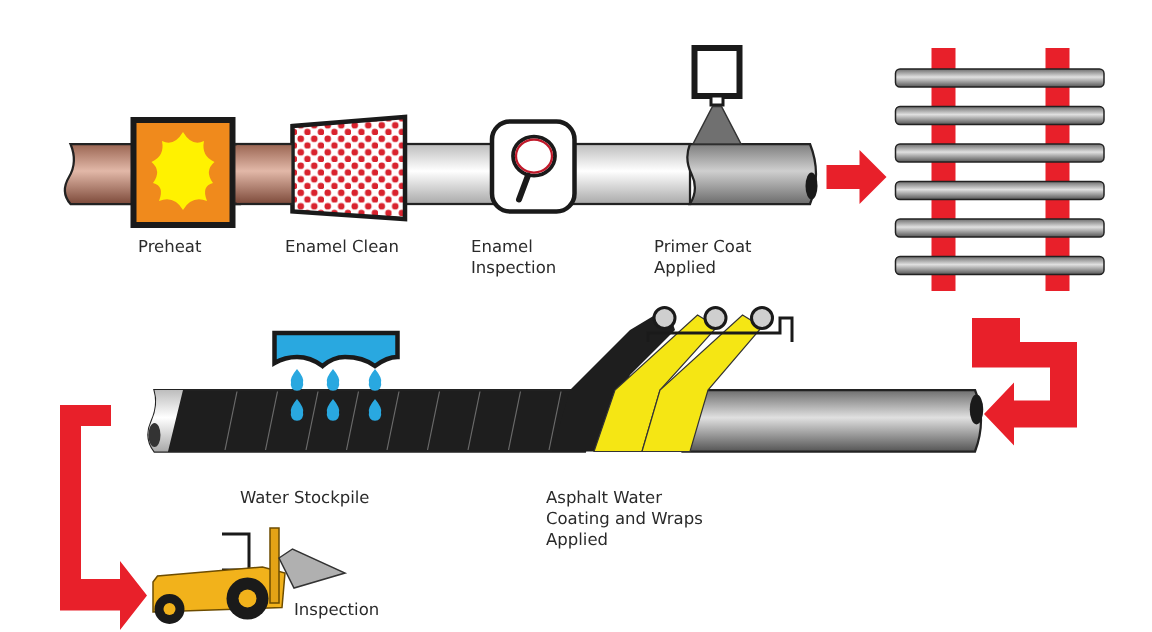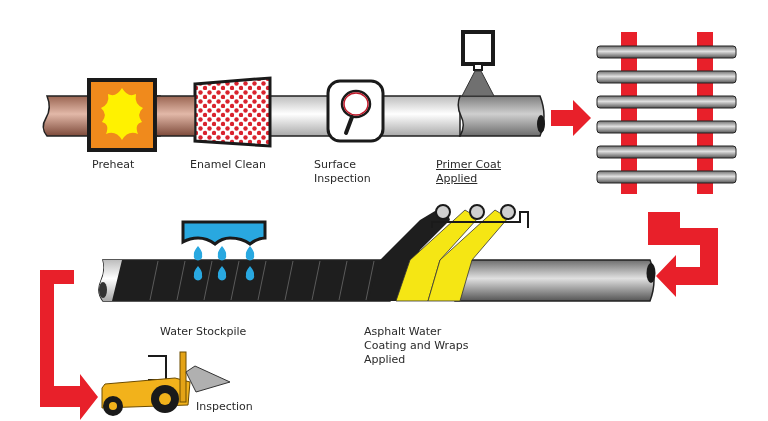--- a/index.html
+++ b/index.html
@@ -145,21 +145,21 @@
     <path d="M186,372 L195,366 L230,382 L196,392 Z" fill="#b0b0b0" stroke="#333" stroke-width="1"></path>
     <circle cx="165" cy="399" r="14" fill="#1a1a1a"></circle>
     <circle cx="165" cy="399" r="6" fill="#f2b21b"></circle>
     <circle cx="113" cy="406" r="10" fill="#1a1a1a"></circle>
     <circle cx="113" cy="406" r="4" fill="#f2b21b"></circle>
   </g>
 </svg>
 
 <div class="label" style="left:92px;top:158px;width:60px;">Preheat</div>
 <div class="label" style="left:190px;top:158px;width:84px;">Enamel Clean</div>
-<div class="label" style="left:314px;top:158px;width:84px;">Surface
+<div class="label" style="left:314px;top:158px;width:84px;">Enamel
 Inspection</div>
-<div class="label" style="left:436px;top:158px;width:90px;text-decoration:underline;">Primer Coat
+<div class="label" style="left:436px;top:158px;width:90px;">Primer Coat
 Applied</div>
 <div class="label" style="left:160px;top:325px;width:110px;">Water Stockpile</div>
 <div class="label" style="left:364px;top:325px;width:124px;">Asphalt Water
 Coating and Wraps
 Applied</div>
 <div class="label" style="left:196px;top:400px;width:66px;">Inspection</div>
 
 </body></html>

